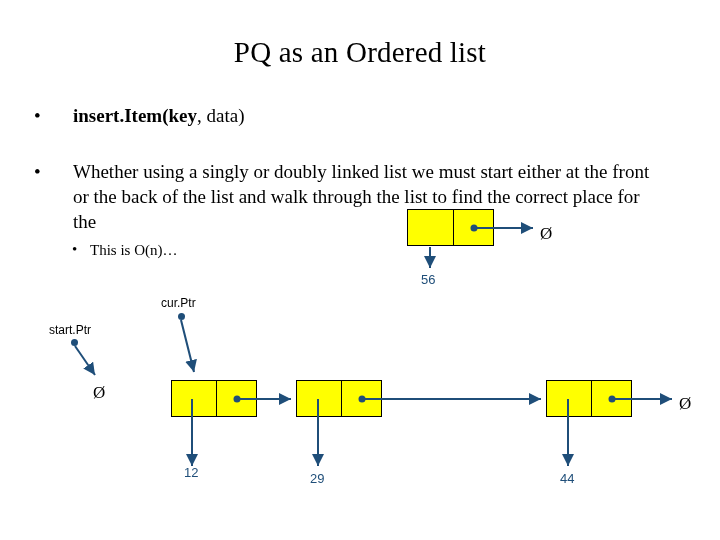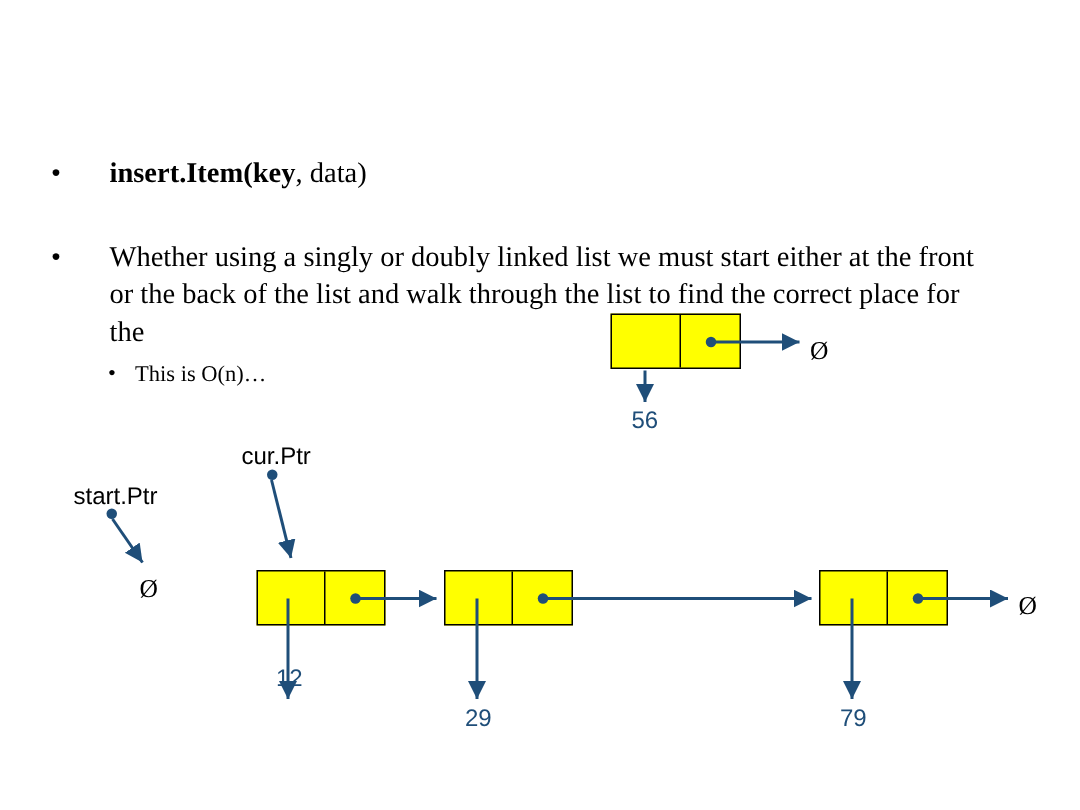--- a/index.html
+++ b/index.html
@@ -104,47 +104,48 @@
     background: #1f4e79;
   }
   .nullsym {
     position: absolute;
     font-size: 17px;
     font-family: "Liberation Serif", serif;
     color: #000000;
   }
   .varlabel {
     position: absolute;
-    font-size: 16px;
+    font-size: 12px;
     font-family: "Liberation Sans", sans-serif;
     color: #000000;
     white-space: nowrap;
   }
   .valuelabel {
     position: absolute;
-    font-size: 16px;
+    font-size: 13px;
     font-family: "Liberation Sans", sans-serif;
     color: #1f4e79;
     white-space: nowrap;
   }
   svg.arrows {
     position: absolute;
     left: 0;
     top: 0;
     width: 720px;
     height: 540px;
     overflow: visible;
     pointer-events: none;
   }
 </style>
 </head>
 <body>
 
 <div id="slide">
 
+  <div id="title">PQ as an Ordered list</div>
 
   <div class="bullet1" style="left:34px; top:103px; width:620px;">
     <span class="dot">•</span>
     <span class="txt"><span class="b-bold">insert.Item(</span><span class="b-bold">key</span><span>, data)</span></span>
   </div>
 
   <div class="bullet1" style="left:34px; top:159px; width:630px;">
     <span class="dot">•</span>
     <span class="txt">Whether using a singly or doubly linked list we must start either at the front or the back of the list and walk through the list to find the correct place for the</span>
   </div>
@@ -170,37 +171,37 @@
   <span class="dotlabel" style="left:71px; top:339px;"></span>
 
   <span class="nullsym" style="left:93px; top:383px;">Ø</span>
 
   <div class="node" style="left:171px; top:380px; width:86px;">
     <div class="cell-data"></div>
     <div class="cell-ptr">
       <span class="ptrdot"></span>
     </div>
   </div>
-  <span class="valuelabel" style="left:184px; top:444px;">12</span>
+  <span class="valuelabel" style="left:184px; top:465px;">12</span>
 
   <div class="node" style="left:296px; top:380px; width:86px;">
     <div class="cell-data"></div>
     <div class="cell-ptr">
       <span class="ptrdot"></span>
     </div>
   </div>
   <span class="valuelabel" style="left:310px; top:471px;">29</span>
 
   <div class="node" style="left:546px; top:380px; width:86px;">
     <div class="cell-data"></div>
     <div class="cell-ptr">
       <span class="ptrdot"></span>
     </div>
   </div>
-  <span class="valuelabel" style="left:560px; top:471px;">79</span>
+  <span class="valuelabel" style="left:560px; top:471px;">44</span>
 
   <span class="nullsym" style="left:679px; top:394px;">Ø</span>
 
   <svg class="arrows" viewBox="0 0 720 540">
     <defs>
       <marker id="ah" markerWidth="8" markerHeight="8" refX="6" refY="3" orient="auto" markerUnits="strokeWidth">
         <path d="M0,0 L6,3 L0,6 z" fill="#1f4e79"></path>
       </marker>
     </defs>
 

